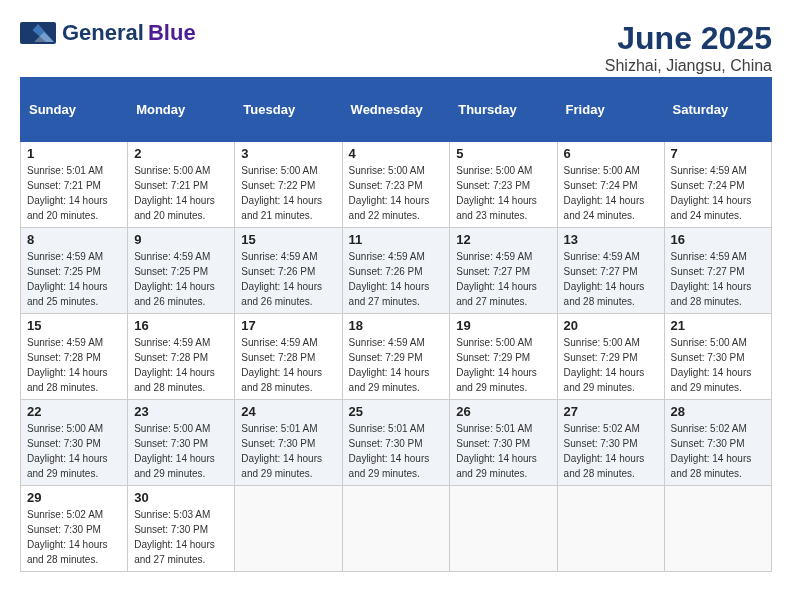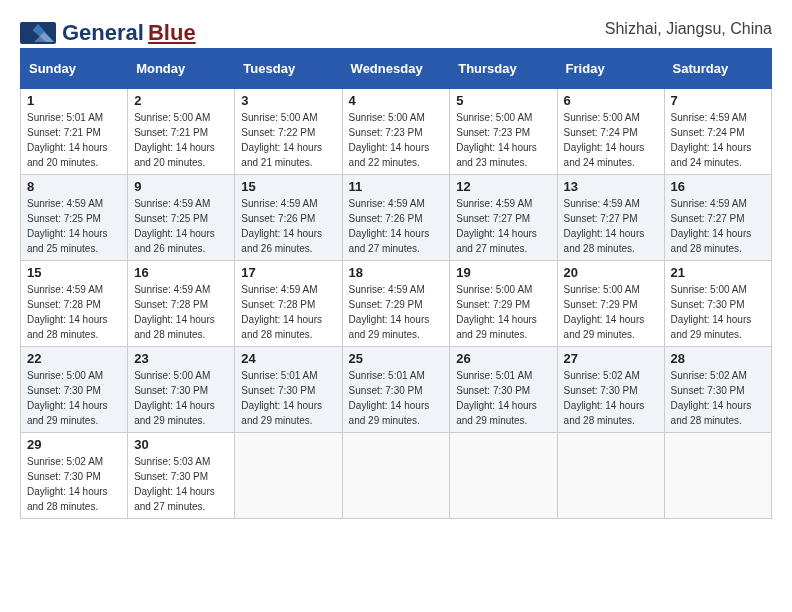--- a/index.html
+++ b/index.html
@@ -35,21 +35,21 @@
     }
     .calendar {
       width: 100%;
       border-collapse: collapse;
     }
     .calendar th {
       background: #2a5aab;
       color: #fff;
       font-size: 13px;
       font-weight: bold;
-      padding: 12px 8px;
+      padding: 24px 8px;
       text-align: left;
       border: 1px solid #2a5aab;
     }
     .calendar td {
       border: 1px solid #ccc;
       vertical-align: top;
       padding: 4px 6px;
       font-size: 10px;
       color: #333;
       width: 108px;
@@ -73,24 +73,23 @@
     }
     .empty-cell {
       background: #f9f9f9 !important;
     }
     .logo-wrapper {
       display: flex;
       align-items: center;
       gap: 4px;
     }
     .logo-blue {
-      color: #7f1d1d;
+      color: #4c1d95;
       font-weight: bold;
       font-size: 22px;
-      text-decoration: underline;
     }
     .logo-dark {
       color: #1a3a6b;
       font-weight: bold;
       font-size: 22px;
     }
     .logo-svg {
       margin-right: 2px;
     }
   </style>
@@ -104,20 +103,21 @@
         <rect x="0" y="0" width="36" height="22" rx="2" fill="#1a3a6b"></rect>
         <polygon points="18,2 34,20 2,20" fill="#4a90d9" opacity="0.7"></polygon>
         <polygon points="10,6 26,20 2,20" fill="#1a3a6b"></polygon>
         <polygon points="24,10 34,20 14,20" fill="#fff" opacity="0.3"></polygon>
       </svg>
       <span class="logo-dark">General</span>
         <span class="logo-blue">Blue</span>
     </div>
   </div>
   <div class="title-area">
+    <div class="month-title">June 2025</div>
     <div class="location-title">Shizhai, Jiangsu, China</div>
   </div>
 </div>
 
 <table class="calendar">
   <thead>
     <tr>
     <th>Sunday</th>
         <th>Monday</th>
         <th>Tuesday</th>

